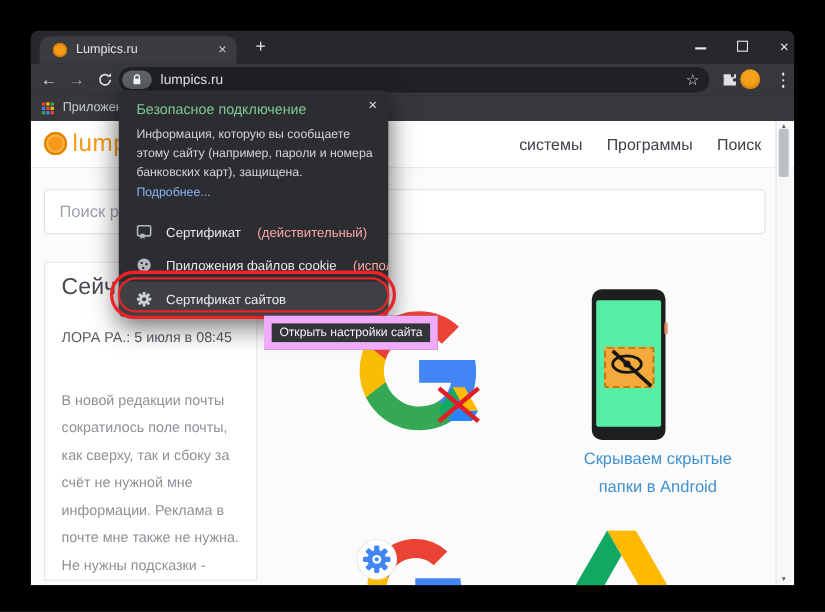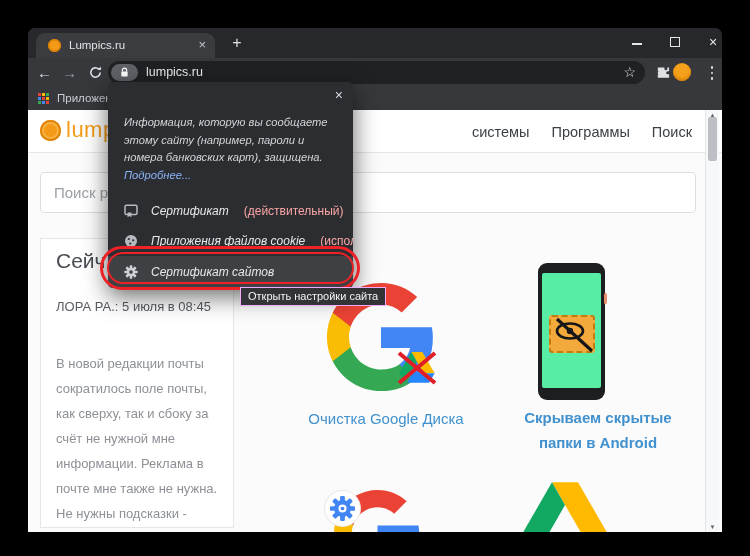--- a/index.html
+++ b/index.html
@@ -58,48 +58,48 @@
   .cbody { position:absolute; left:15px; top:112px; width:170px; font-size:13px; line-height:25px; color:#8d9196; }
 
   .gmain { position:absolute; left:294px; top:168px; width:118px; height:118px; }
   .drivex { position:absolute; left:368px; top:240px; width:42px; height:36px; }
   .artlink1 { position:absolute; left:258px; top:300px; width:200px; text-align:center; font-size:15px; color:#4191ce; }
   .phone { position:absolute; left:510px; top:153px; width:67px; height:137px; background:#1d1e20; border-radius:9px; }
   .phone .pwr { position:absolute; right:-2px; top:30px; width:3px; height:11px; background:#e88d6c; border-radius:2px; }
   .screen { position:absolute; left:4px; top:10px; width:59px; height:115px; background:#57eda5; border-radius:2px; }
   .folder { position:absolute; left:7px; top:42px; width:46px; height:38px; background:#f3a93c; border:2px dashed #bd7d12; border-radius:3px; }
   .artlink2 { position:absolute; left:480px; top:295px; width:180px; text-align:center; font-size:15px; line-height:25px; color:#4191ce; }
-  .artlink2 span { display:inline-block; width:150px;font-weight:bold; }
+  .artlink2 span { display:inline-block; width:150px; }
   .gbottom { position:absolute; left:302px; top:376px; width:95px; height:95px; }
   .gearbadge { position:absolute; left:297px; top:381px; width:35px; height:35px; border-radius:50%; background:#fff; box-shadow:0 0 0 1px #e8e8e8; display:flex; align-items:center; justify-content:center; }
   .drivebottom { position:absolute; left:495px; top:372px; width:84px; height:74px; }
 
   .scrollbar { position:absolute; left:677px; top:0; width:14px; height:422px; background:#f7f8f9; border-left:1px solid #e3e4e6; }
   .sb-up,.sb-down { position:absolute; left:0; width:13px; text-align:center; font-size:6px; color:#5f6368; }
   .sb-up { top:2px; } .sb-down { bottom:2px; }
   .sb-thumb { position:absolute; left:2px; top:7px; width:9px; height:44px; background:#bcc0c4; border-radius:2px; }
 
   
   .popup { position:absolute; left:108px; top:82px; width:245px; height:206px; background:#2b2d31; border-radius:5px; box-shadow:0 8px 24px rgba(0,0,0,.6); z-index:40; }
   .pclose { position:absolute; right:10px; top:5px; font-size:14px; color:#d7dadd; }
   .ptitle { position:absolute; left:16px; top:10px; font-size:13px; color:#7fc997; }
-  .pdesc { position:absolute; left:16px; top:32px; width:220px; font-size:11.2px; line-height:17.5px; color:#d2d4d7;font-style:italic; }
+  .pdesc { position:absolute; left:16px; top:32px; width:220px; font-size:11.2px; line-height:17.5px; color:#d2d4d7; }
   .pmore { color:#8ab4f8; text-decoration:none; }
   .prows { position:absolute; left:0; top:114px; width:245px; }
   .prow { display:flex; align-items:center; height:30px; padding-left:16px; gap:13px; white-space:nowrap; overflow:hidden; }
-  .prow .lbl { font-size:12px; color:#e7e9ec;font-style:italic; }
+  .prow .lbl { font-size:12px; color:#e7e9ec; }
   .prow .dtl { font-size:12px; color:#fca5a5; margin-left:2px; }
   .prow-hl { height:32px; background:#3e4044; border-radius:0 0 5px 5px; }
   .picon { flex:0 0 14px; height:14px; line-height:0; }
 
   
   .ring { position:absolute; border-style:solid; border-color:#ec2227; pointer-events:none; z-index:50; }
   .ring-outer { left:100px; top:246px; width:260px; height:44px; border-width:3px; border-radius:22px; }
   .ring-inner { left:107px; top:252px; width:247px; height:32px; border-width:2px; border-radius:16px; }
-  .tooltip { position:absolute; left:240px; top:287px; padding:2px 7px 3px; background:#323437; border:1px solid #f0abfc; color:#f3f4f5; font-size:11px; z-index:60; white-space:nowrap; }
+  .tooltip { position:absolute; left:240px; top:287px; padding:2px 7px 3px; background:#323437; border:7px solid #f0abfc; color:#f3f4f5; font-size:11px; z-index:60; white-space:nowrap; }
 </style>
 </head>
 <body>
 
 <div class="stage">
   <div class="win">
 
     <div class="tabstrip">
       <div class="tab">
         <span class="fav"></span>
@@ -193,21 +193,20 @@
 
       <svg class="drivex" viewBox="0 0 42 36">
         <g transform="translate(3,2) scale(0.41)">
           <polygon fill="#FFBA00" points="30,0 57,0 87,52 60,52"></polygon>
           <polygon fill="#11A861" points="30,0 43.5,23.5 14,75 0,52"></polygon>
           <polygon fill="#2684FC" points="19.5,75 33,52 87,52 73.5,75"></polygon>
         </g>
         <line x1="3" y1="3" x2="39" y2="33" stroke="#e01e26" stroke-width="4"></line>
         <line x1="3" y1="33" x2="39" y2="3" stroke="#e01e26" stroke-width="4"></line>
       </svg>
-      <a class="artlink1">Очистка Google Диска</a>
 
       <div class="phone">
         <span class="pwr"></span>
         <div class="screen">
           <div class="folder">
             <svg width="44" height="36" viewBox="0 0 44 36">
               <ellipse cx="19" cy="14" rx="13" ry="7.5" fill="none" stroke="#161616" stroke-width="2.6"></ellipse>
               <circle cx="19" cy="14" r="3.2" fill="#161616"></circle>
               <line x1="6" y1="2" x2="41" y2="34" stroke="#161616" stroke-width="3.2"></line>
             </svg>
@@ -248,20 +247,21 @@
       <div class="scrollbar">
         <div class="sb-up">▲</div>
         <div class="sb-thumb"></div>
         <div class="sb-down">▼</div>
       </div>
     </div>
   </div>
 
   <div class="popup">
     <span class="pclose">×</span>
+    <div class="ptitle">Безопасное подключение</div>
     <div class="pdesc">
       <span>Информация, которую вы сообщаете этому сайту (например, пароли и номера банковских карт), защищена.</span>
       <a class="pmore">Подробнее...</a>
     </div>
     <div class="prows">
       <div class="prow">
         <span class="picon">
           <svg width="14" height="14" viewBox="0 0 14 14">
               <rect x="1" y="1.2" width="12" height="9.2" rx="1.5" fill="none" stroke="#b6bac0" stroke-width="1.5"></rect>
               <path d="M3.6 13.2l1.9-1.2 1.9 1.2V8.6H3.6z" fill="#b6bac0"></path>

